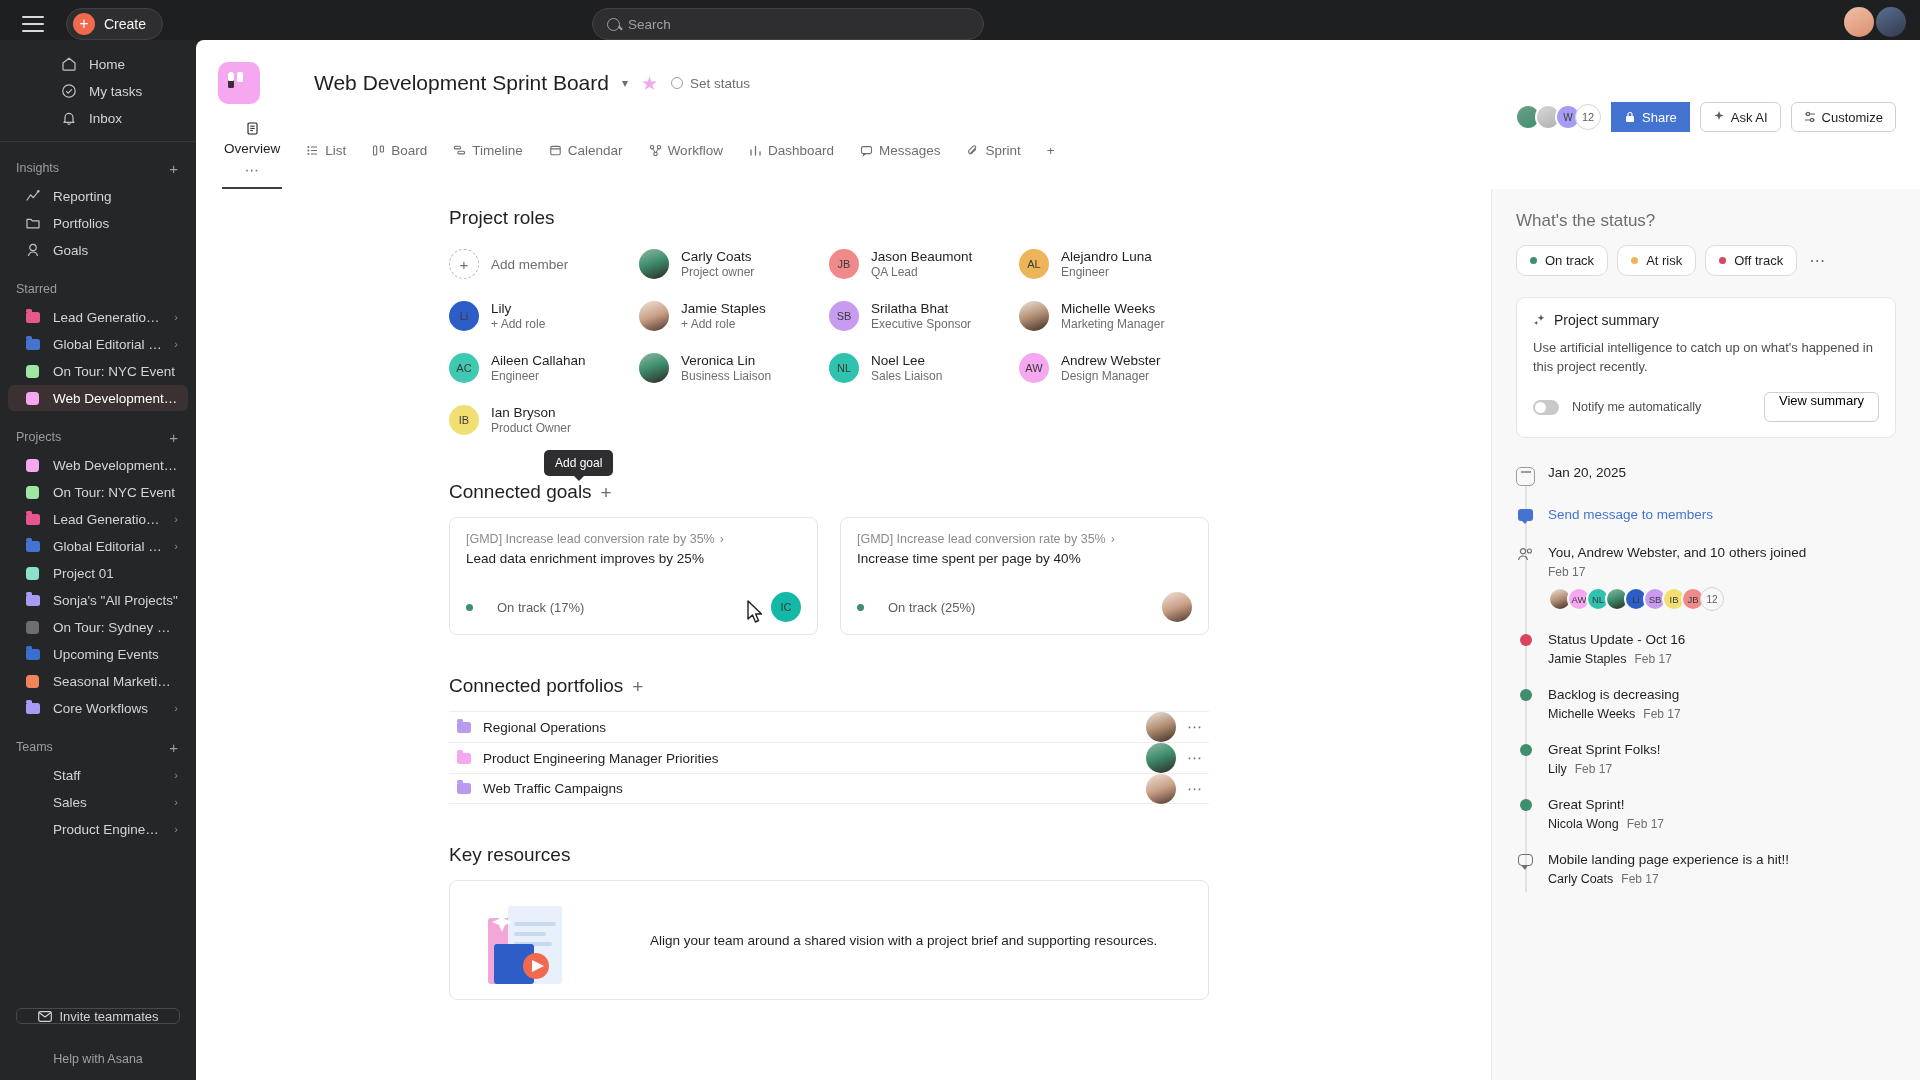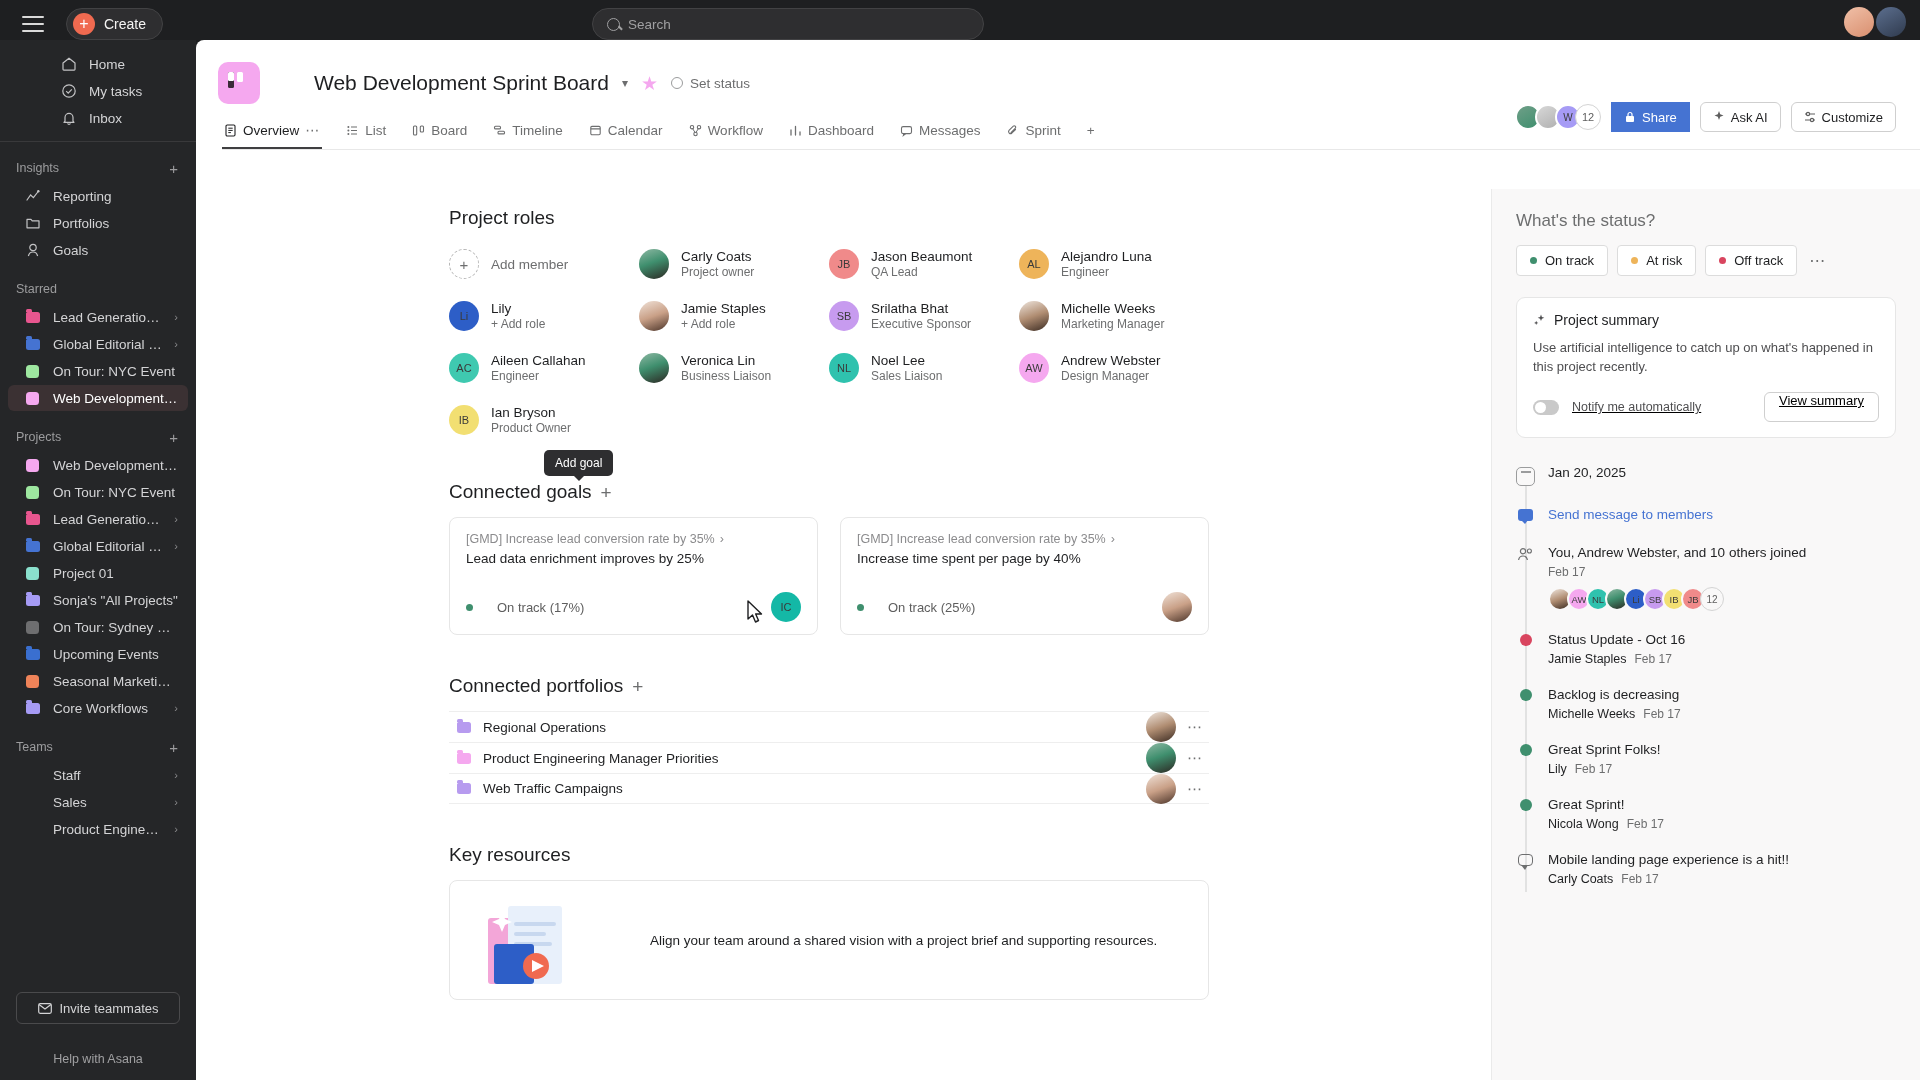--- a/index.html
+++ b/index.html
@@ -56,21 +56,21 @@
     padding:0 18px 0 16px; height:24px; margin-top:14px; margin-bottom:3px;
     font-size:12.5px; color:#9c9c9e;
   }
   .sect-plus { color:#9c9c9e; font-size:15px; cursor:pointer; }
   .dot-sq { width:13px; height:13px; border-radius:3.5px; }
   .folder-ico { width:14px; height:11px; border-radius:1.5px 2.5px 2.5px 2.5px; position:relative;}
   .folder-ico::before { content:""; position:absolute; top:-3px; left:0; width:6px; height:3px; border-radius:1.5px 1.5px 0 0;}
   .chev { color:#8a8a8c; font-size:11px; }
   .divider-line { height:1px; background:#39393b; margin:10px 0 0 0; }
   .invite-btn {
-    position:absolute; bottom:56px; left:16px; width:164px; height:32px;
+    position:absolute; bottom:56px; left:16px; width:164px; height:16px;
     border:1px solid #4a4a4c; border-radius:6px; color:#d4d4d6; font-size:13px;
     display:flex; align-items:center; justify-content:center; gap:8px; cursor:pointer;
   }
   .help-link { position:absolute; bottom:14px; left:0; width:196px; text-align:center; color:#a0a0a2; font-size:12.5px; cursor:pointer;}
 
   
   .main {
     position:absolute; top:40px; left:196px; width:1724px; height:1040px;
     background:#fff; border-radius:8px 0 0 0; overflow:hidden;
   }
@@ -82,21 +82,21 @@
   .proj-icon .b3 { left:10px; top:10px; width:6px; height:9px; background:#fff;}
   .proj-title-row { display:flex; align-items:center; gap:13px; margin-left:14px; height:42px;}
   .proj-title { font-size:21px; color:#1e1f21; font-weight:500; }
   .star { color:#f5a8ef; font-size:19px; cursor:pointer;}
   .caret { color:#6d6e6f; font-size:12px; cursor:pointer;}
   .setstatus { display:flex; align-items:center; gap:7px; color:#6d6e6f; font-size:13.5px; cursor:pointer;}
   .circ-o { width:12px; height:12px; border:1.4px solid #9b9c9d; border-radius:50%;}
 
   .tabs { display:flex; align-items:center; gap:22px; margin:12px 0 0 26px; border-bottom:1px solid #e8e8e8; padding-bottom:0; }
   .tab { display:flex; align-items:center; gap:6px; font-size:13.5px; color:#6d6e6f; padding:6px 2px 9px; cursor:pointer; border-bottom:2.5px solid transparent; position:relative;}
-  .tab.active { color:#1e1f21; border-bottom-color:#3f3f41; }
+  .tab.active { color:#1e1f21; border-bottom-color:#3f3f41;flex-direction:column; }
   .tab svg { display:block; }
   .tab-dots { color:#6d6e6f; font-size:14px; letter-spacing:1px;}
 
   .header-right { position:absolute; right:24px; top:62px; display:flex; align-items:center; gap:10px;}
   .av-stack { display:flex; align-items:center; }
   .av-stack > * { margin-left:-6px; border:2px solid #fff; }
   .av-stack > *:first-child { margin-left:0; }
   .av { width:26px; height:26px; border-radius:50%; display:flex; align-items:center; justify-content:center; font-size:10px; color:#3b3b3b; overflow:hidden;}
   .av-count { width:26px; height:26px; border-radius:50%; background:#fff; border:1px solid #d4d4d4; font-size:11px; color:#5e5e5e; display:flex; align-items:center; justify-content:center;}
   .btn-share { background:#4573d2; color:#fff; border-radius:0; height:30px; padding:0 13px; font-size:13px; display:flex; align-items:center; gap:6px; cursor:pointer;}
@@ -138,26 +138,26 @@
   .keyres-card { margin-top:14px; border:1px solid #e6e6e6; border-radius:8px; height:120px; display:flex; align-items:center; padding:0 24px; gap:26px; overflow:hidden;}
   .keyres-text { font-size:13.5px; color:#1e1f21; line-height:19px;}
 
   
   .rightpanel {
     position:absolute; top:149px; left:1295px; width:429px; height:891px;
     background:#f9f8f8; border-left:1px solid #eaeaea; padding:22px 24px 0 24px; overflow:hidden;
   }
   .rp-title { font-size:17px; color:#6d6e6f; margin-bottom:14px;}
   .status-btns { display:flex; align-items:center; gap:9px;}
-  .sbtn { background:#fff; border:1px solid #dcdcdc; border-radius:4px; height:31px; padding:0 13px; font-size:13px; color:#1e1f21; display:flex; align-items:center; gap:8px; cursor:pointer;}
+  .sbtn { background:#fff; border:1px solid #dcdcdc; border-radius:10px; height:31px; padding:0 13px; font-size:13px; color:#1e1f21; display:flex; align-items:center; gap:8px; cursor:pointer;}
   .rp-dots { color:#6d6e6f; font-size:16px; letter-spacing:1.5px; cursor:pointer; margin-left:3px;}
   .summary-card { background:#fff; border:1px solid #e6e6e6; border-radius:9px; margin-top:21px; padding:14px 16px 15px;}
   .sc-head { display:flex; align-items:center; gap:8px; font-size:14px; color:#1e1f21;}
   .sc-body { font-size:13px; color:#4e4e50; line-height:19px; margin-top:10px;}
-  .sc-foot { display:flex; align-items:center; gap:13px; margin-top:16px;text-decoration:underline;}
+  .sc-foot { display:flex; align-items:center; gap:13px; margin-top:16px;}
   .toggle { width:26px; height:15px; border-radius:8px; background:#c9c9c9; position:relative; cursor:pointer; flex:0 0 26px;}
   .toggle::after { content:""; position:absolute; top:2px; left:2px; width:11px; height:11px; border-radius:50%; background:#fff;}
   .toggle-label { font-size:12.5px; color:#4e4e50; flex:1;}
   .btn-view { background:#fff; border:1px solid #cfcfcf; border-radius:6px; height:30px; padding:0 14px; font-size:13px; cursor:pointer;}
 
   .feed { margin-top:26px; position:relative;}
   .feed-line { position:absolute; left:9px; top:14px; bottom:14px; width:1.5px; background:#e2e2e2;}
   .fitem { display:flex; gap:13px; position:relative; padding-bottom:20px;}
   .fmark { width:19px; flex:0 0 19px; display:flex; justify-content:center; padding-top:3px; z-index:1;}
   .fdot { width:12px; height:12px; border-radius:50%;}

